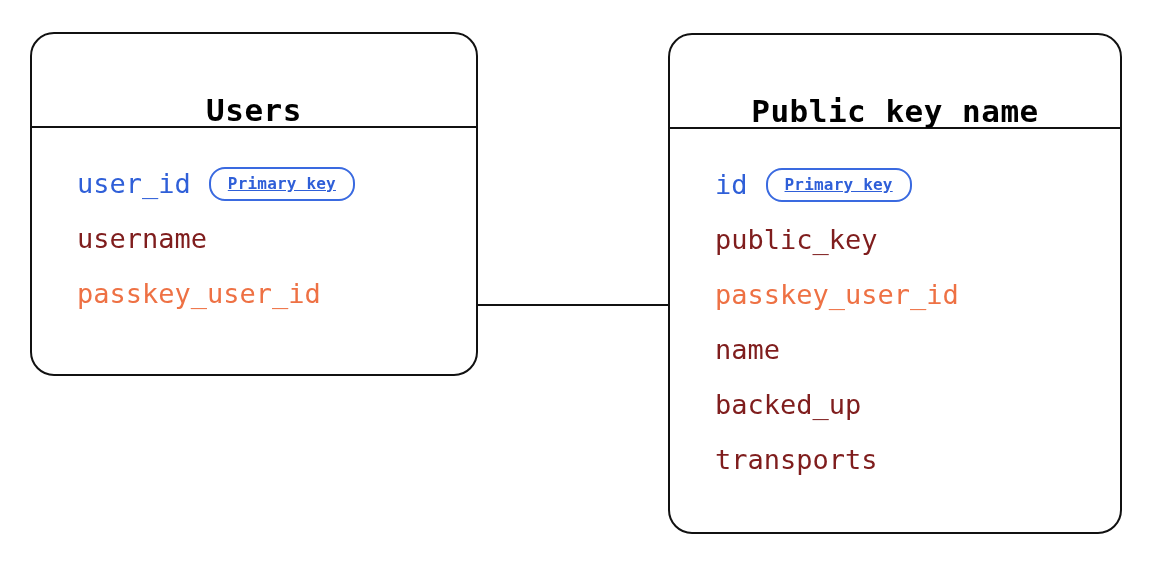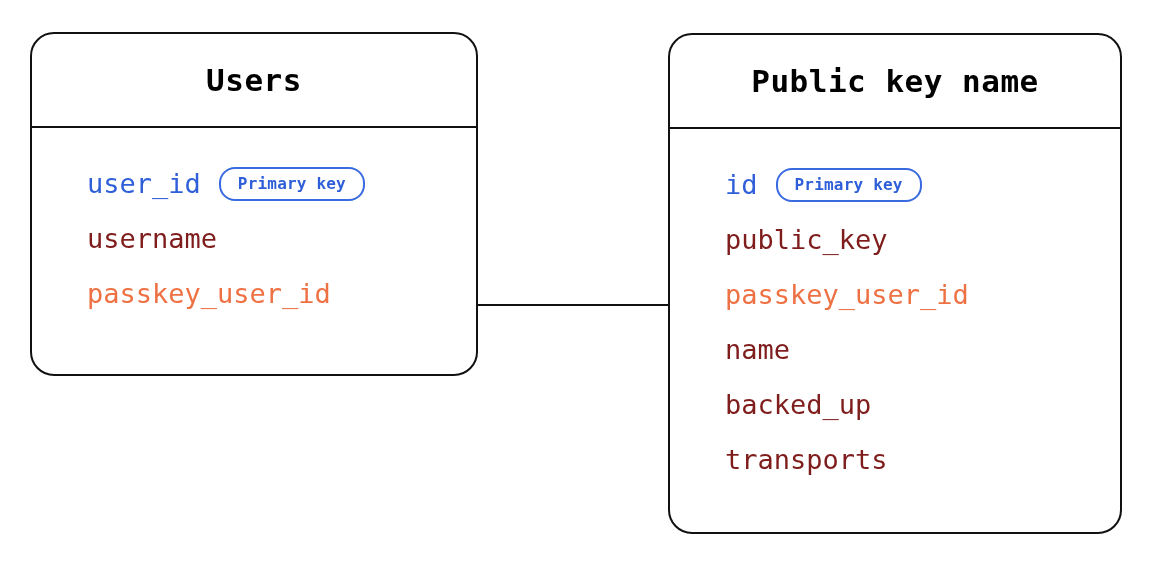--- a/index.html
+++ b/index.html
@@ -26,36 +26,36 @@
     border: 2.2px solid #111111;
     border-radius: 24px;
   }
   .entity-header {
     position: absolute;
     left: 0;
     right: 0;
     top: 0;
     height: 92px;
     display: flex;
-    align-items: center;
+    align-items: flex-end;
     justify-content: center;
     border-bottom: 2.2px solid #111111;
   }
   .entity-title {
     font-family: "DejaVu Sans Mono", "Liberation Mono", monospace;
     font-weight: 700;
     font-size: 31px;
     letter-spacing: 0.5px;
     color: #000000;
     white-space: nowrap;
     line-height: 1;
   }
   .entity-fields {
     position: absolute;
-    left: 15px;
+    left: 5px;
     right: 0;
     top: 92px;
     padding: 30px 2px 0 0;
   }
   .field-row {
     display: flex;
     align-items: center;
     height: 55px;
     padding-left: 40px;
     white-space: nowrap;
@@ -84,20 +84,21 @@
     border: 2px solid #3a6ae0;
     border-radius: 16px;
     color: #2f5fd8;
     font-family: "DejaVu Sans Mono", "Liberation Mono", monospace;
     font-weight: 700;
     font-size: 16px;
     letter-spacing: 0.2px;
     line-height: 1;
     background: #ffffff;
     white-space: nowrap;
+    text-decoration: underline;
   }
 
   
   .connector {
     position: absolute;
     background: #111111;
   }
 </style>
 </head>
 <body>

